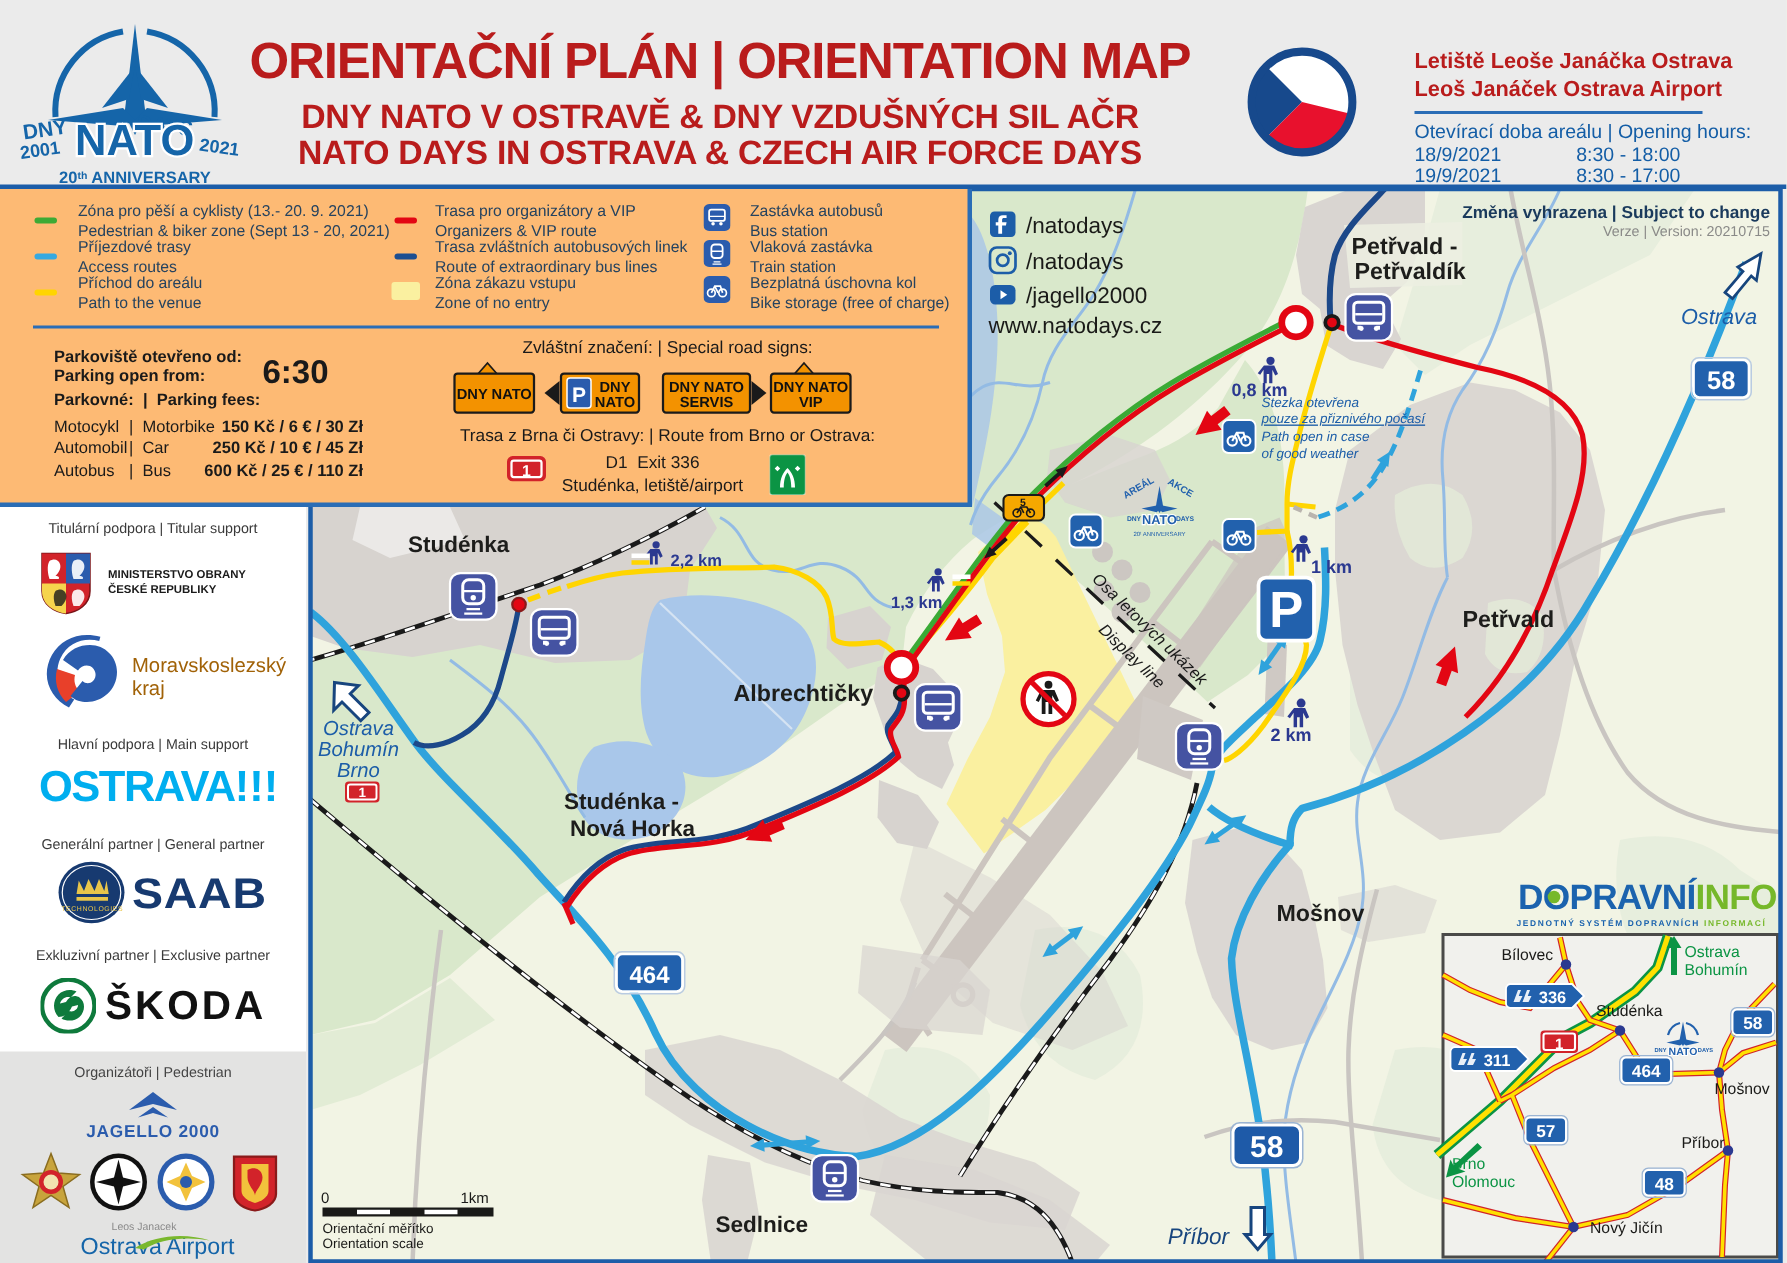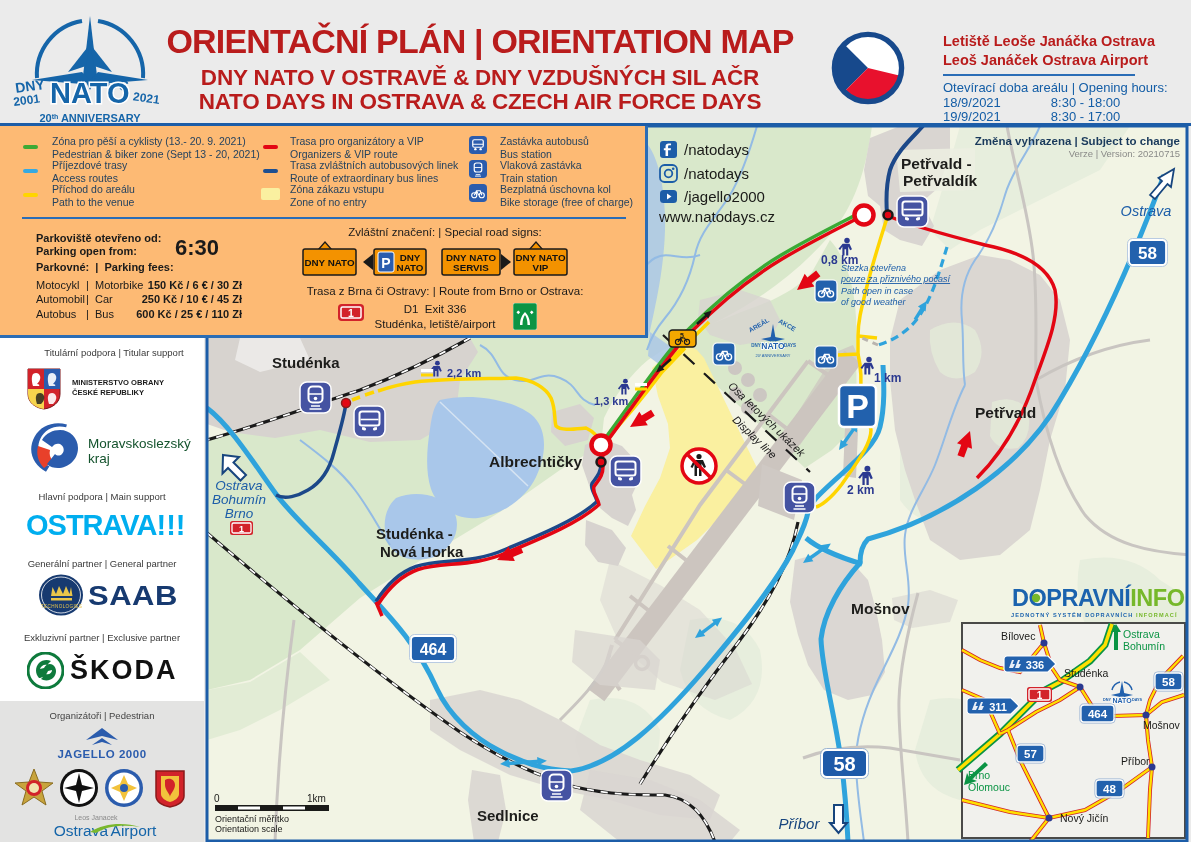--- a/index.html
+++ b/index.html
@@ -654,21 +654,21 @@
 <div class="abs" style="left:943px;top:74px;width:192px;height:2px;background:#2a6db6;"></div>
 
 <div class="abs" style="left:943px;top:81px;font-size:13px;line-height:14.5px;color:#135da6;white-space:nowrap;">Otevírací doba areálu | Opening hours:<br>18/9/2021<span style="padding-left:50px">8:30 - 18:00</span><br>19/9/2021<span style="padding-left:50px">8:30 - 17:00</span></div>
 </div>
 
 <div class="abs" style="left:0;top:126px;width:204px;height:716px;background:#ffffff;">
 <style>
 .st{position:absolute;width:204px;text-align:center;font-size:9.5px;color:#3a3a3a;}
 </style>
 
-<div class="st" style="top:221px;padding-left:12px;">Titulární podpora | Titular support</div>
+<div class="st" style="top:221px;">Titulární podpora | Titular support</div>
 
 <svg class="abs" style="left:27px;top:242px;" width="34" height="42" viewBox="0 0 34 42">
 <path d="M1 1 H33 V26 C33 35 25 40 17 41 C9 40 1 35 1 26 Z" fill="#d2232a" stroke="#7a1418" stroke-width="1"></path>
 <path d="M1 1 H17 V21 H1 Z" fill="#d2232a"></path>
 <path d="M17 1 H33 V21 H17 Z" fill="#2b5cad"></path>
 <path d="M1 21 H17 V41 C9 40 1 35 1 26 Z" fill="#f6d44d"></path>
 <path d="M6 6 C9 4 12 5 13 8 C14 11 12 14 10 16 C12 16 13 17 12 18 L6 18 C5 15 4 9 6 6 Z" fill="#fff"></path>
 <path d="M22 6 C25 4 28 5 29 8 C30 11 28 14 26 16 C28 16 29 17 28 18 L22 18 C21 15 20 9 22 6 Z" fill="#fff" opacity="0.9"></path>
 <path d="M10 26 C13 24 16 25 17 28 C18 31 16 34 14 36 L10 36 C9 33 8 29 10 26 Z" fill="#1a1a1a" opacity="0.8"></path>
 <path d="M22 26 C25 24 28 25 29 28 C30 31 28 34 26 36 L22 36 C21 33 20 29 22 26 Z" fill="#fff" opacity="0.9"></path>
@@ -676,21 +676,21 @@
 
 <div class="abs" style="left:72px;top:252px;font-size:7.6px;font-weight:bold;color:#1a1a1a;line-height:9.6px;">MINISTERSTVO OBRANY<br>ČESKÉ REPUBLIKY</div>
 
 <svg class="abs" style="left:30px;top:296px;" width="56" height="56" viewBox="0 0 56 56">
 <path d="M30 4 C20 4 10 10 8 22 C6 34 14 44 24 46 L22 52 C8 49 -2 37 2 21 C5 9 16 1 30 1 Z" fill="#2b5cad" transform="rotate(15 28 28)"></path>
 <path d="M26 52 C36 52 46 46 48 34 C50 22 42 12 32 10 L34 4 C48 7 58 19 54 35 C51 47 40 55 26 55 Z" fill="#2b5cad" transform="rotate(15 28 28)" opacity="0"></path>
 <path d="M14 46 C8 40 6 32 8 24 L20 28 C19 32 20 36 23 39 Z" fill="#e8402a"></path>
 <path d="M30 8 C40 8 48 16 48 26 C48 38 38 46 28 46 C24 46 20 45 17 42 L25 32 C27 34 30 34 32 32 C35 29 34 24 30 22 C27 21 24 22 22 25 L12 18 C16 11 23 8 30 8 Z" fill="#2b5cad"></path>
 </svg>
 
-<div class="abs" style="left:88px;top:310px;font-size:13.5px;color:#14532d;line-height:15px;">Moravskoslezský<br>kraj</div>
+<div class="abs" style="left:88px;top:310px;font-size:13.5px;color:#a16207;line-height:15px;">Moravskoslezský<br>kraj</div>
 
 <div class="st" style="top:365px;">Hlavní podpora | Main support</div>
 
 <div class="abs" style="left:26px;top:383px;width:160px;font-size:29px;font-weight:bold;color:#00aeef;letter-spacing:-1px;">OSTRAVA<span style="letter-spacing:0px">!!!</span></div>
 
 <div class="st" style="top:432px;">Generální partner | General partner</div>
 
 <svg class="abs" style="left:38px;top:448px;" width="46" height="43" viewBox="0 0 46 43">
 <ellipse cx="23" cy="21" rx="22" ry="20.5" fill="#173a70"></ellipse>
 <ellipse cx="23" cy="21" rx="19.5" ry="18" fill="none" stroke="#fff" stroke-width="0.8"></ellipse>

